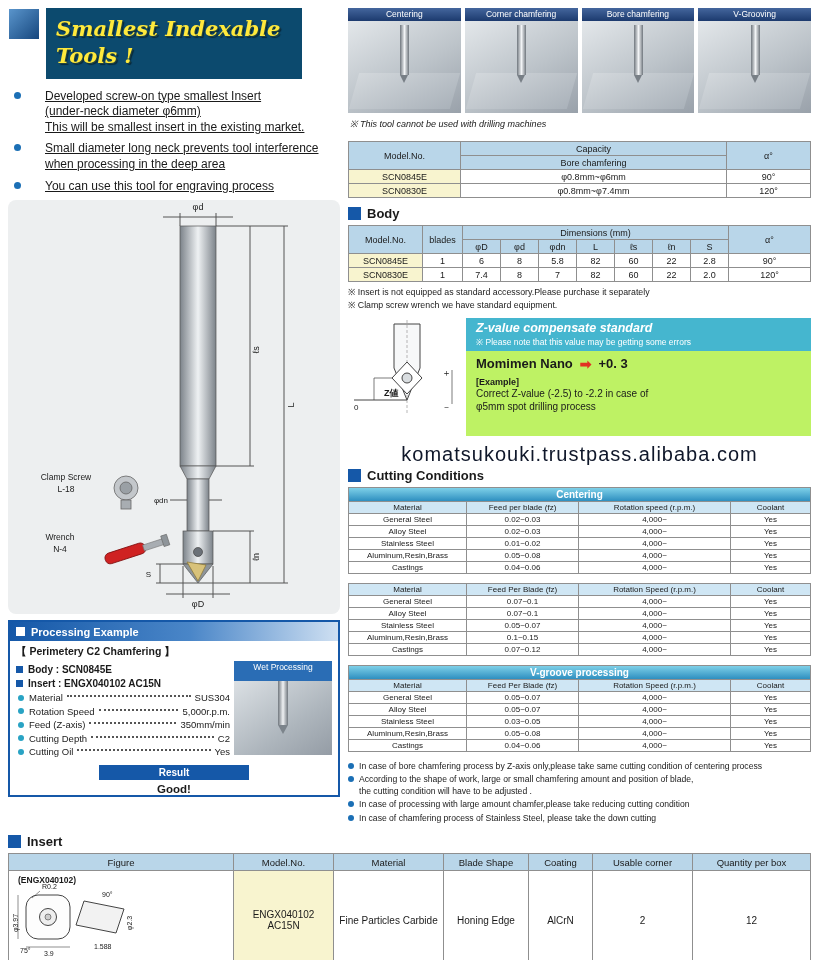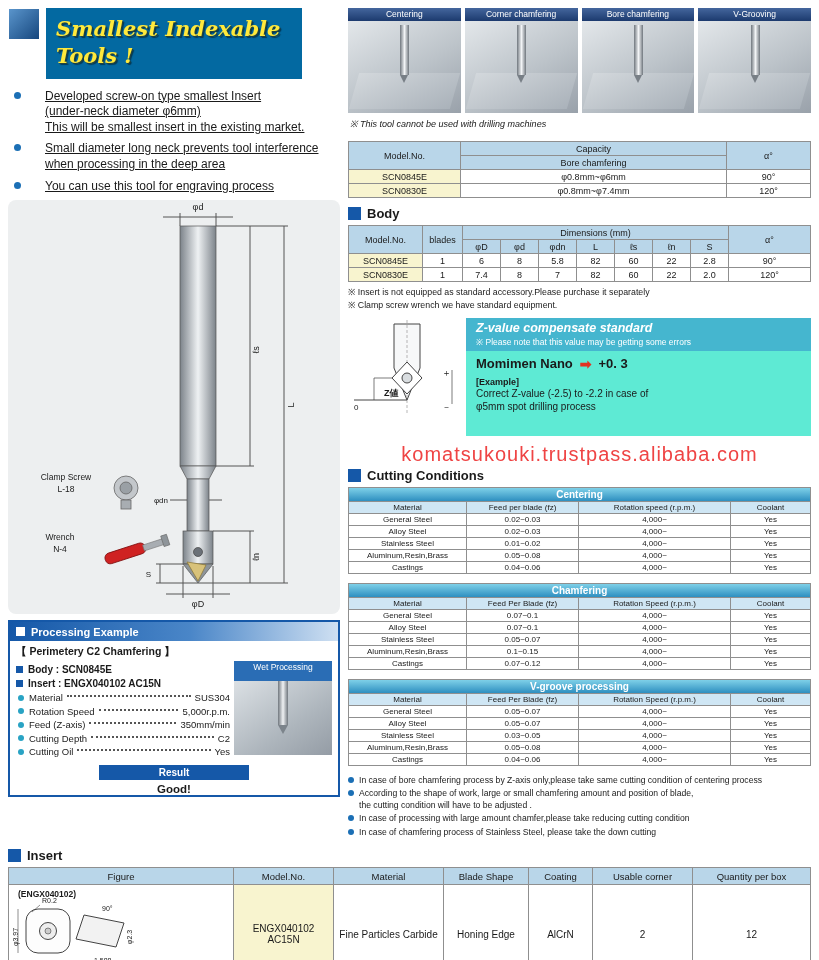--- a/index.html
+++ b/index.html
@@ -5,21 +5,21 @@
   * { box-sizing: border-box; margin: 0; padding: 0; }
   body { background:#fff; font-family:"Liberation Sans", sans-serif; color:#1a1a1a; }
   .page { position:relative; width:819px; height:960px; background:#fff; overflow:hidden; }
   .corner-sq { position:absolute; left:9px; top:9px; width:30px; height:30px;
     background:linear-gradient(135deg,#5a95cc,#16477e); }
   .cols { display:flex; gap:8px; padding:8px 8px 0 8px; }
   .left { width:332px; flex:none; }
   .right { flex:1; min-width:0; }
 
   
-  .hero { margin-left:38px; width:256px; background:#0369a1; padding:7px 10px 9px; }
+  .hero { margin-left:38px; width:256px; background:#0c4a6e; padding:7px 10px 9px; }
   .hero-line { font-family:"DejaVu Serif", serif; font-style:italic; font-weight:bold;
     font-size:21px; color:#ffe93c; line-height:1.3;
     text-shadow:1px 1px 0 #23433c, 2px 2px 1px rgba(0,0,0,.45); }
   .bullets { margin:10px 2px 4px 6px; }
   .bullet { display:flex; gap:24px; font-size:12px; line-height:1.3; margin-bottom:6px;text-decoration:underline; }
   .bullet .b-dot { flex:none; width:7px; height:7px; border-radius:50%; background:#1b6fb5; margin-top:3px; }
   .bullet .b-text { white-space:pre-line; }
 
   
   .diagram-panel { position:relative; margin-top:4px; background:#edeff0; border-radius:8px;
@@ -82,27 +82,27 @@
   .bsq-lg { width:13px; height:13px; background:#1558a8; flex:none; }
   .sec-title { font-weight:bold; font-size:13px; }
 
   
   .z-wrap { display:flex; margin-top:6px; }
   .z-diagram { width:118px; height:118px; background:#fff; flex:none; }
   .z-box { flex:1; display:flex; flex-direction:column; min-width:0; }
   .z-head { background:#45b6cf; padding:3px 10px 4px; }
   .z-title { color:#fff; font-weight:bold; font-size:12.5px; font-style:italic; }
   .z-note { color:#fff; font-size:8.5px; margin-top:1px; }
-  .z-body { flex:1; background:#5eead4; padding:5px 10px; }
+  .z-body { flex:1; background:#bef264; padding:5px 10px; }
   .z-mom { display:flex; align-items:center; gap:7px; font-size:13px; font-weight:bold; }
   .z-arrow { color:#e23222; font-size:14px; }
   .z-ex-label { font-size:9px; font-weight:bold; margin-top:5px; }
   .z-ex { font-size:10px; white-space:pre-line; line-height:1.35; }
 
-  .watermark { text-align:center; font-size:20px; color:#ef4444; letter-spacing:1px; margin:7px 0 2px; white-space:nowrap; }
+  .watermark { text-align:center; font-size:20px; color:#0f172a; letter-spacing:1px; margin:7px 0 2px; white-space:nowrap; }
 
   
   .ct { margin-bottom:9px; }
   .ct-bar { height:14px; line-height:14px; text-align:center; color:#fff; font-weight:bold; font-size:10px;
     background:linear-gradient(180deg,#7ed0e8,#2e8fc0); border:1px solid #8f8f8f; border-bottom:none; }
   .cond th { background:#cfe6f4; font-size:8px; font-weight:normal; height:12px; }
   .cond td { font-size:8px; height:12px; }
   .cnotes { margin-top:6px; }
   .cnote { display:flex; gap:5px; font-size:8.6px; line-height:1.35; margin-bottom:2px; }
   .cnote .b-dot { flex:none; width:6px; height:6px; border-radius:50%; background:#1b6fb5; margin-top:2px; }
@@ -500,21 +500,20 @@
                 <td>Castings</td>
                 <td>0.04~0.06</td>
                 <td>4,000~</td>
                 <td>Yes</td>
               </tr>
             </tbody>
         </table>
       </div>
 
       <div class="ct">
-        <div class="ct-bar">Chamfering</div>
         <table class="cond">
           <colgroup>
               <col style="width:118px">
               <col style="width:112px">
               <col style="width:152px">
               <col>
             </colgroup>
           <thead>
               <tr>
                 <th>Material</th>

